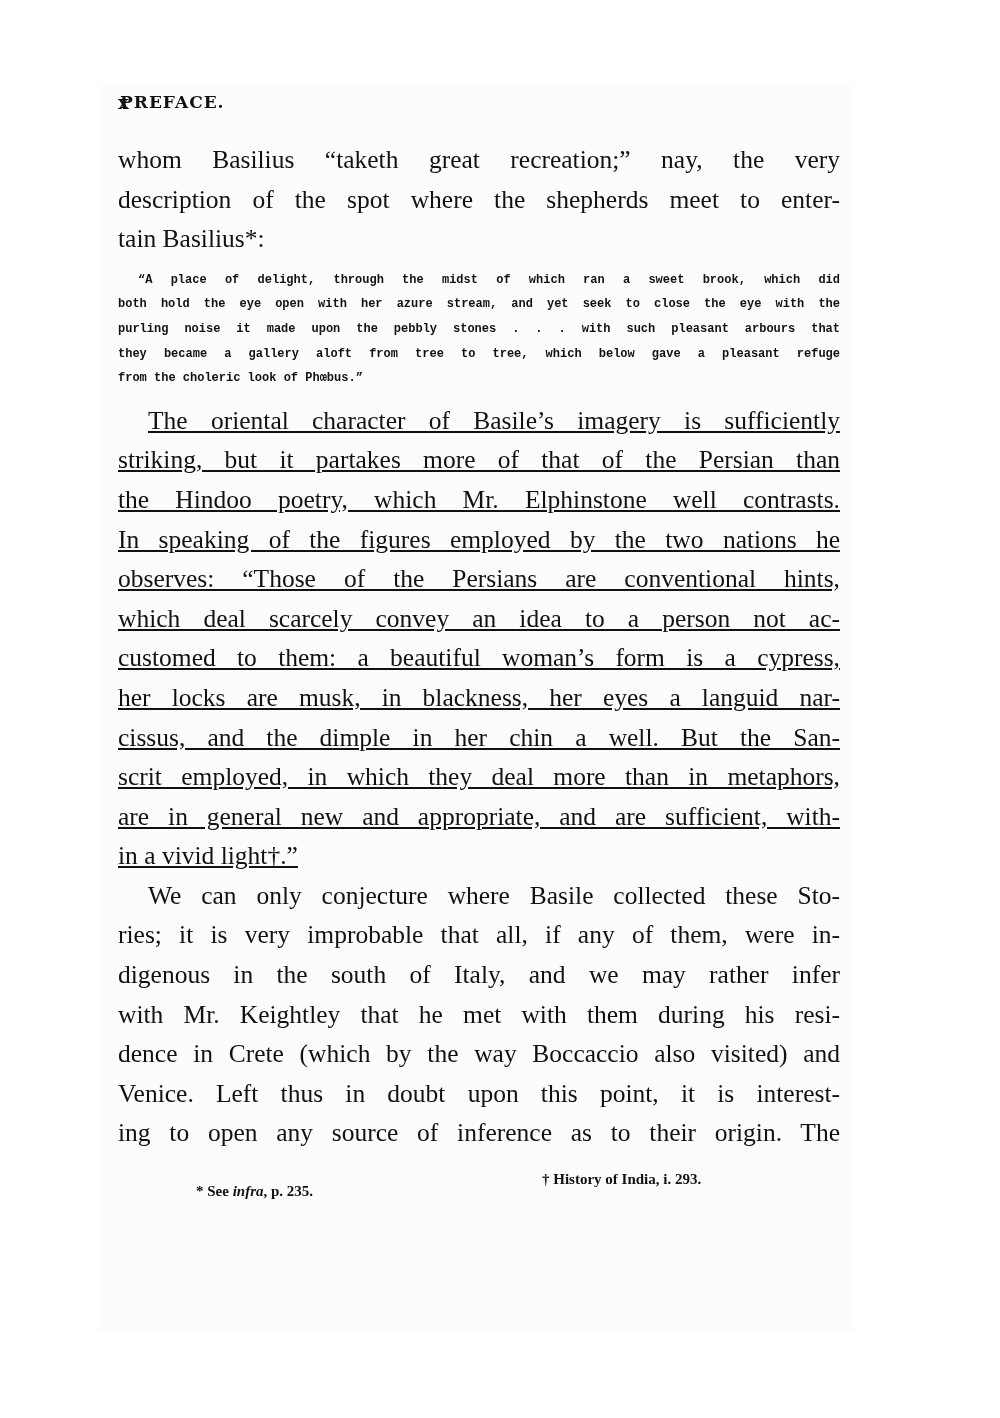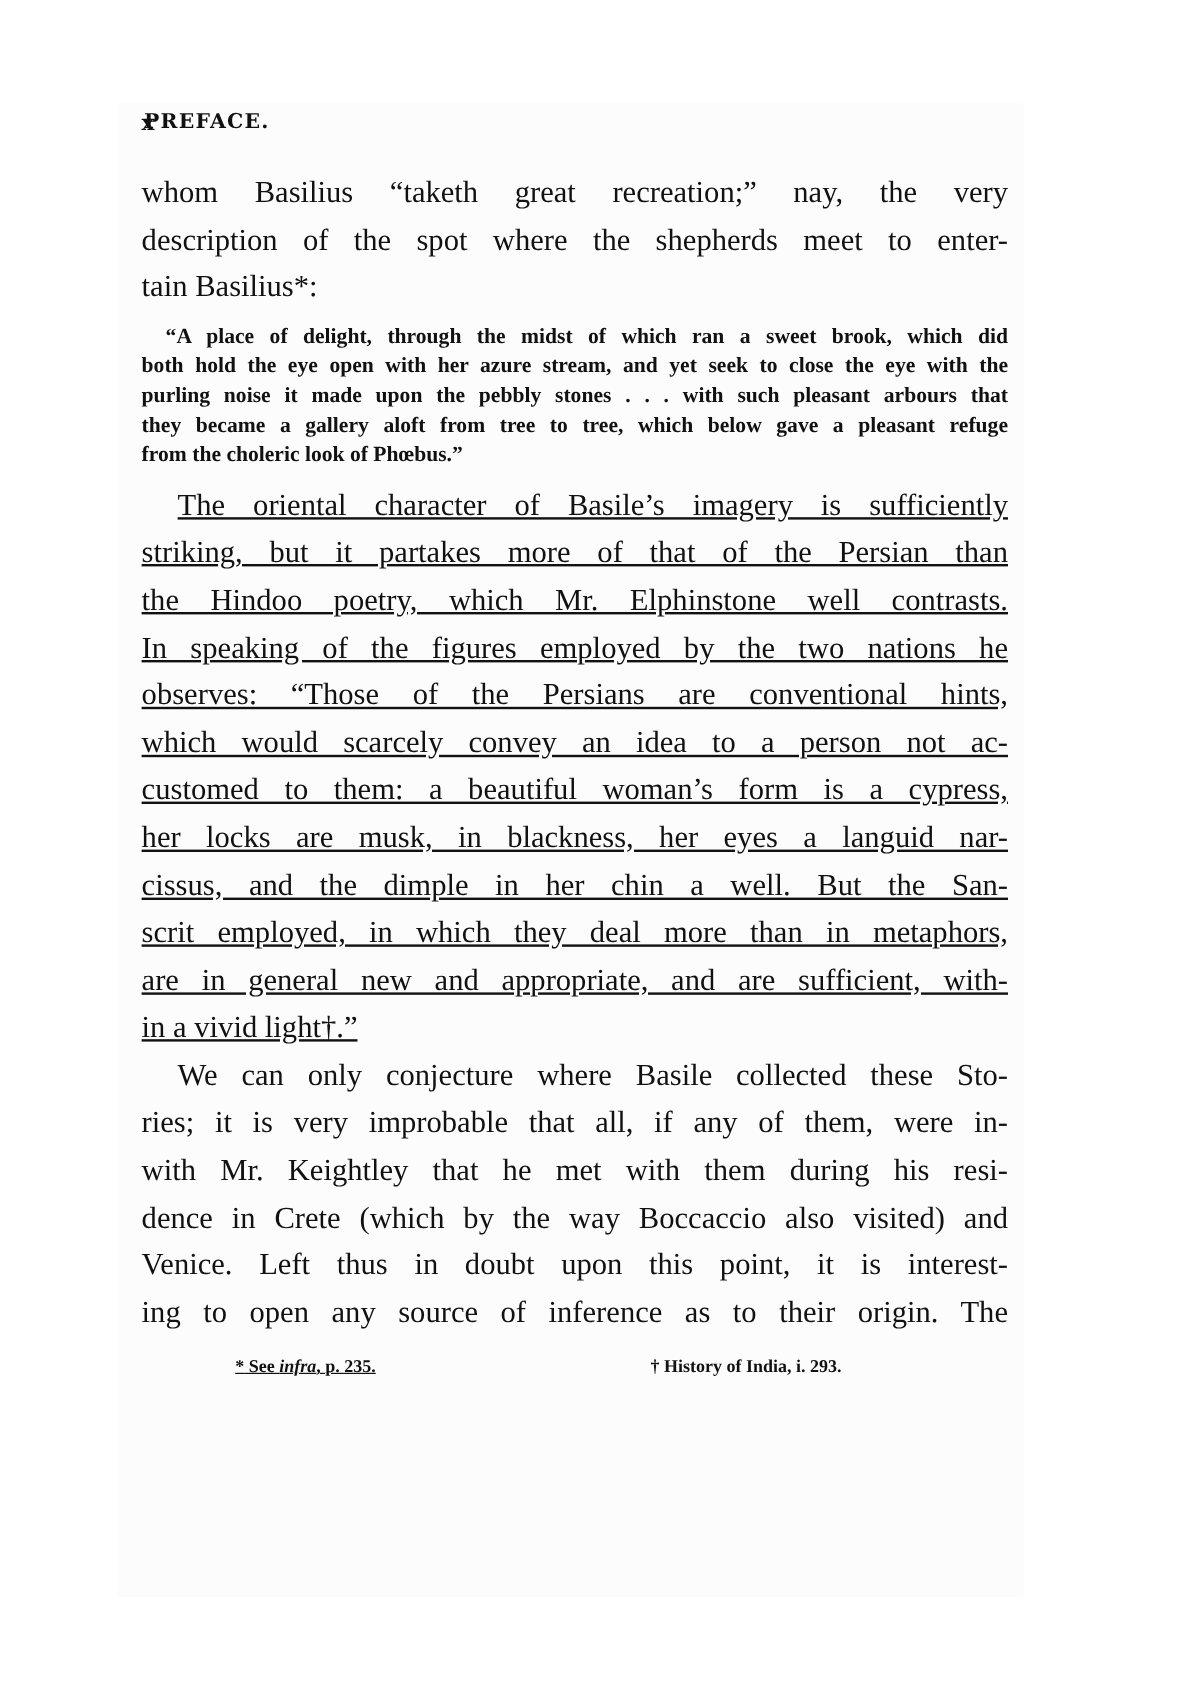--- a/index.html
+++ b/index.html
@@ -24,35 +24,35 @@
     font-family: "Liberation Serif", "DejaVu Serif", serif;
     font-size: 25.5px; line-height: 39.6px;
     text-align: justify; margin: 0;
   }
   .line { display: block; white-space: nowrap; text-align-last: justify; text-align: justify; }
   .line.last { text-align-last: left; }
   .indent { padding-left: 30px; }
   .p1 { margin-top: 20px; }
 
   .quote {
-    font-family: Liberation Serif, serif;
-    font-weight: bold; font-size: 18px; line-height: 24.6px;
+    font-family: Liberation Mono, monospace;
+    font-weight: bold; font-size: 12px; line-height: 24.6px;
     margin: 9px 0 10px 0;
   }
   .quote .line.first { padding-left: 20px; }
 
   .p2 { margin-top: 0; text-decoration: underline; }
   .p3 { margin-top: 0; }
 
   .footnotes {
     position: relative; height: 30px; margin-top: 14px;
     font-family: "Liberation Serif", "DejaVu Serif", serif;
     font-weight: bold; font-size: 15px;
   }
-  .fn1 { position: absolute; left: 78px; top: 4px; text-decoration: underline; }
+  .fn1 { position: absolute; left: 78px; top: 16px; }
   .fn2 { position: absolute; left: 424px; top: 4px; }
   .fn-ital { font-style: italic; }
 </style>
 </head>
 <body>
 
 <div class="scan"></div>
 
 <div class="page">
 
@@ -74,32 +74,33 @@
     <span class="line">they became a gallery aloft from tree to tree, which below gave a pleasant refuge</span>
     <span class="line last">from the choleric look of Phœbus.”</span>
   </div>
 
   <div class="body-text p2">
     <span class="line indent">The oriental character of Basile’s imagery is sufficiently</span>
     <span class="line">striking, but it partakes more of that of the Persian than</span>
     <span class="line">the Hindoo poetry, which Mr. Elphinstone well contrasts.</span>
     <span class="line">In speaking of the figures employed by the two nations he</span>
     <span class="line">observes: “Those of the Persians are conventional hints,</span>
-    <span class="line">which would scarcely convey an idea to a person not ac-</span>
+    <span class="line">which deal scarcely convey an idea to a person not ac-</span>
     <span class="line">customed to them: a beautiful woman’s form is a cypress,</span>
     <span class="line">her locks are musk, in blackness, her eyes a languid nar-</span>
     <span class="line">cissus, and the dimple in her chin a well.  But the San-</span>
     <span class="line">scrit employed, in which they deal more than in metaphors,</span>
     <span class="line">are in general new and appropriate, and are sufficient, with-</span>
     <span class="line last">in a vivid light†.”</span>
   </div>
 
   <div class="body-text p3">
     <span class="line indent">We can only conjecture where Basile collected these Sto-</span>
     <span class="line">ries; it is very improbable that all, if any of them, were in-</span>
+    <span class="line">digenous in the south of Italy, and we may rather infer</span>
     <span class="line">with Mr. Keightley that he met with them during his resi-</span>
     <span class="line">dence in Crete (which by the way Boccaccio also visited) and</span>
     <span class="line">Venice.  Left thus in doubt upon this point, it is interest-</span>
     <span class="line">ing to open any source of inference as to their origin.  The</span>
   </div>
 
   <div class="footnotes">
     <span class="fn1">
       <span>*</span><span> See </span><span class="fn-ital">infra</span><span>, p. 235.</span>
     </span>

